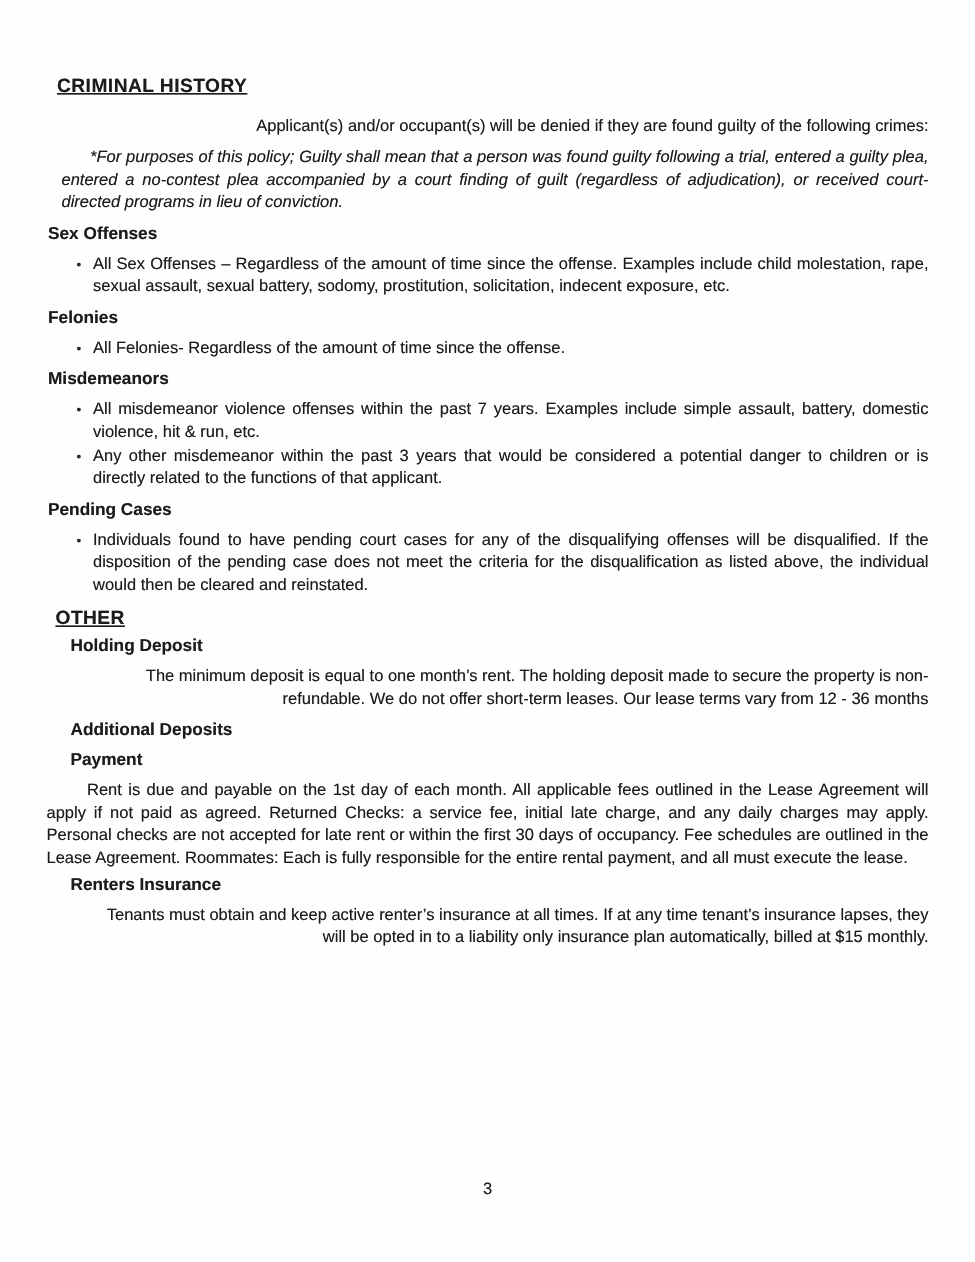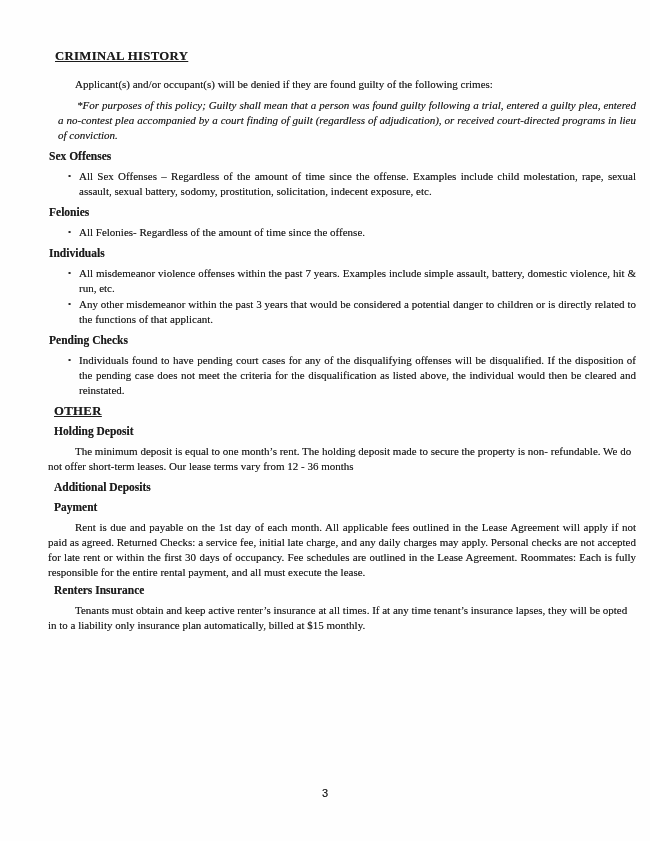--- a/index.html
+++ b/index.html
@@ -8,47 +8,46 @@
     width: 650px;
     height: 841px;
     background: #fefefe;
     font-family: "Liberation Sans", "DejaVu Sans", sans-serif;
     color: #1c1c1c;
     overflow: hidden;
     text-shadow: 0 0 0.4px rgba(20,20,20,0.55);
   }
   .content {
     position: absolute;
-    left: 48px;
+    left: 31px;
     top: 49px;
     width: 588px;
-    font-family: Liberation Serif, serif;
   }
   .h-main {
     font-size: 12.8px;
     font-weight: bold;
     text-decoration: underline;
     letter-spacing: 0.3px;
     margin: 0 0 13px 7px;
     line-height: 15px;
   }
   .h-main.other { margin-left: 6px; margin-bottom: 5px; margin-top: 2px; }
   .h-sub {
     font-size: 11.5px;
     font-weight: bold;
     margin: 0 0 5px 1px;
     line-height: 15px;
   }
-  .h-sub.o { margin-left: 6px; }
+  .h-sub.o { margin-left: 16px; }
   .para {
     font-size: 11px;
     line-height: 15px;
     margin: 0 0 6px 0;
   }
-  .indent { text-indent: 27px; }
+  .indent { text-indent: 27px; text-align: right; }
   .note {
     font-style: italic;
     text-align: justify;
     text-indent: 19px;
     margin-left: 10px;
   }
   .justify { text-align: justify; }
   ul.bullets {
     list-style: none;
     margin: 0 0 6px 0;
@@ -96,27 +95,27 @@
     <h3 class="h-sub">Sex Offenses</h3>
     <ul class="bullets">
       <li>All Sex Offenses – Regardless of the amount of time since the offense. Examples include child molestation, rape, sexual assault, sexual battery, sodomy, prostitution, solicitation, indecent exposure, etc.</li>
     </ul>
 
     <h3 class="h-sub">Felonies</h3>
     <ul class="bullets">
       <li>All Felonies- Regardless of the amount of time since the offense.</li>
     </ul>
 
-    <h3 class="h-sub">Individuals</h3>
+    <h3 class="h-sub">Misdemeanors</h3>
     <ul class="bullets">
       <li>All misdemeanor violence offenses within the past 7 years. Examples include simple assault, battery, domestic violence, hit &amp; run, etc.</li>
       <li>Any other misdemeanor within the past 3 years that would be considered a potential danger to children or is directly related to the functions of that applicant.</li>
     </ul>
 
-    <h3 class="h-sub">Pending Checks</h3>
+    <h3 class="h-sub">Pending Cases</h3>
     <ul class="bullets">
       <li>Individuals found to have pending court cases for any of the disqualifying offenses will be disqualified. If the disposition of the pending case does not meet the criteria for the disqualification as listed above, the individual would then be cleared and reinstated.</li>
     </ul>
 
     <h2 class="h-main other">OTHER</h2>
 
     <h3 class="h-sub o">Holding Deposit</h3>
     <p class="para indent">The minimum deposit is equal to one month’s rent. The holding deposit made to secure the property is non- refundable. We do not offer short-term leases. Our lease terms vary from 12 - 36 months</p>
 
     <h3 class="h-sub o" style="margin-top:3px;">Additional Deposits</h3>

